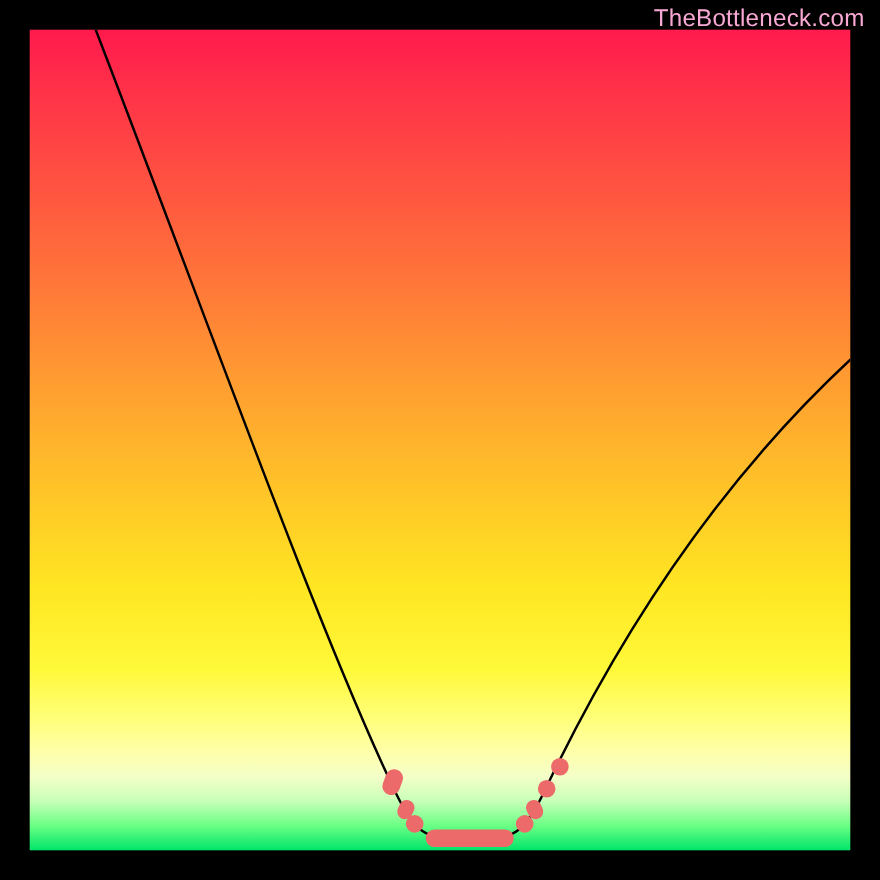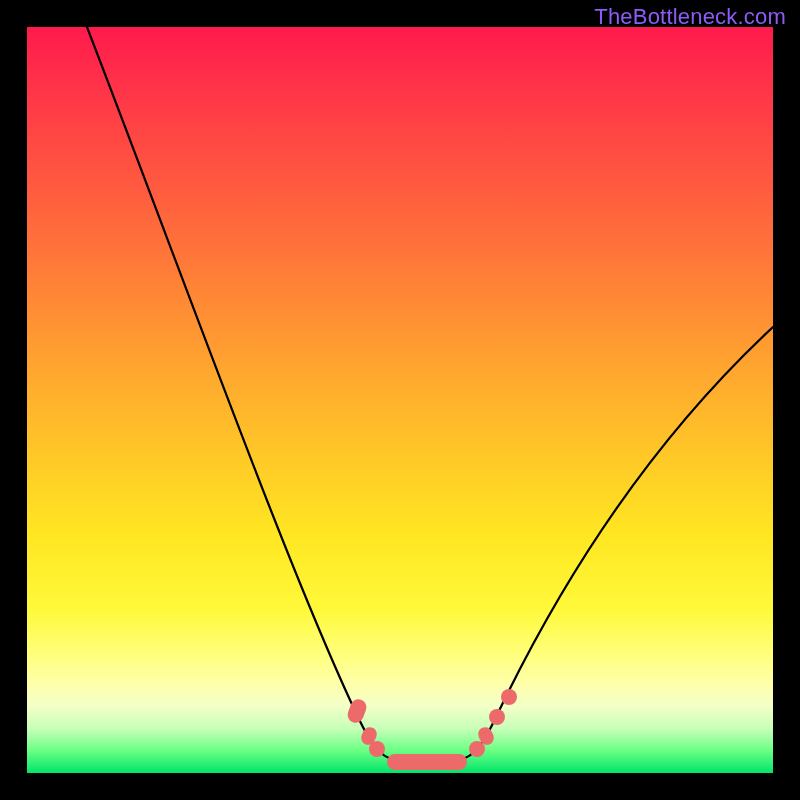--- a/index.html
+++ b/index.html
@@ -39,21 +39,21 @@
       #ffffaa 88%,
       #f4ffc8 91%,
       #c8ffb8 94%,
       #6aff84 97%,
       #00e56a 100%);
   }
   .watermark {
     position: absolute;
     top: 4px;
     right: 14px;
-    color: #8b5cf6;
+    color: #f9a8d4;
     font-size: 22px;
     font-weight: 500;
     letter-spacing: 0.2px;
   }
   svg.curve {
     position: absolute;
     top: 0;
     left: 0;
     width: 746px;
     height: 746px;

